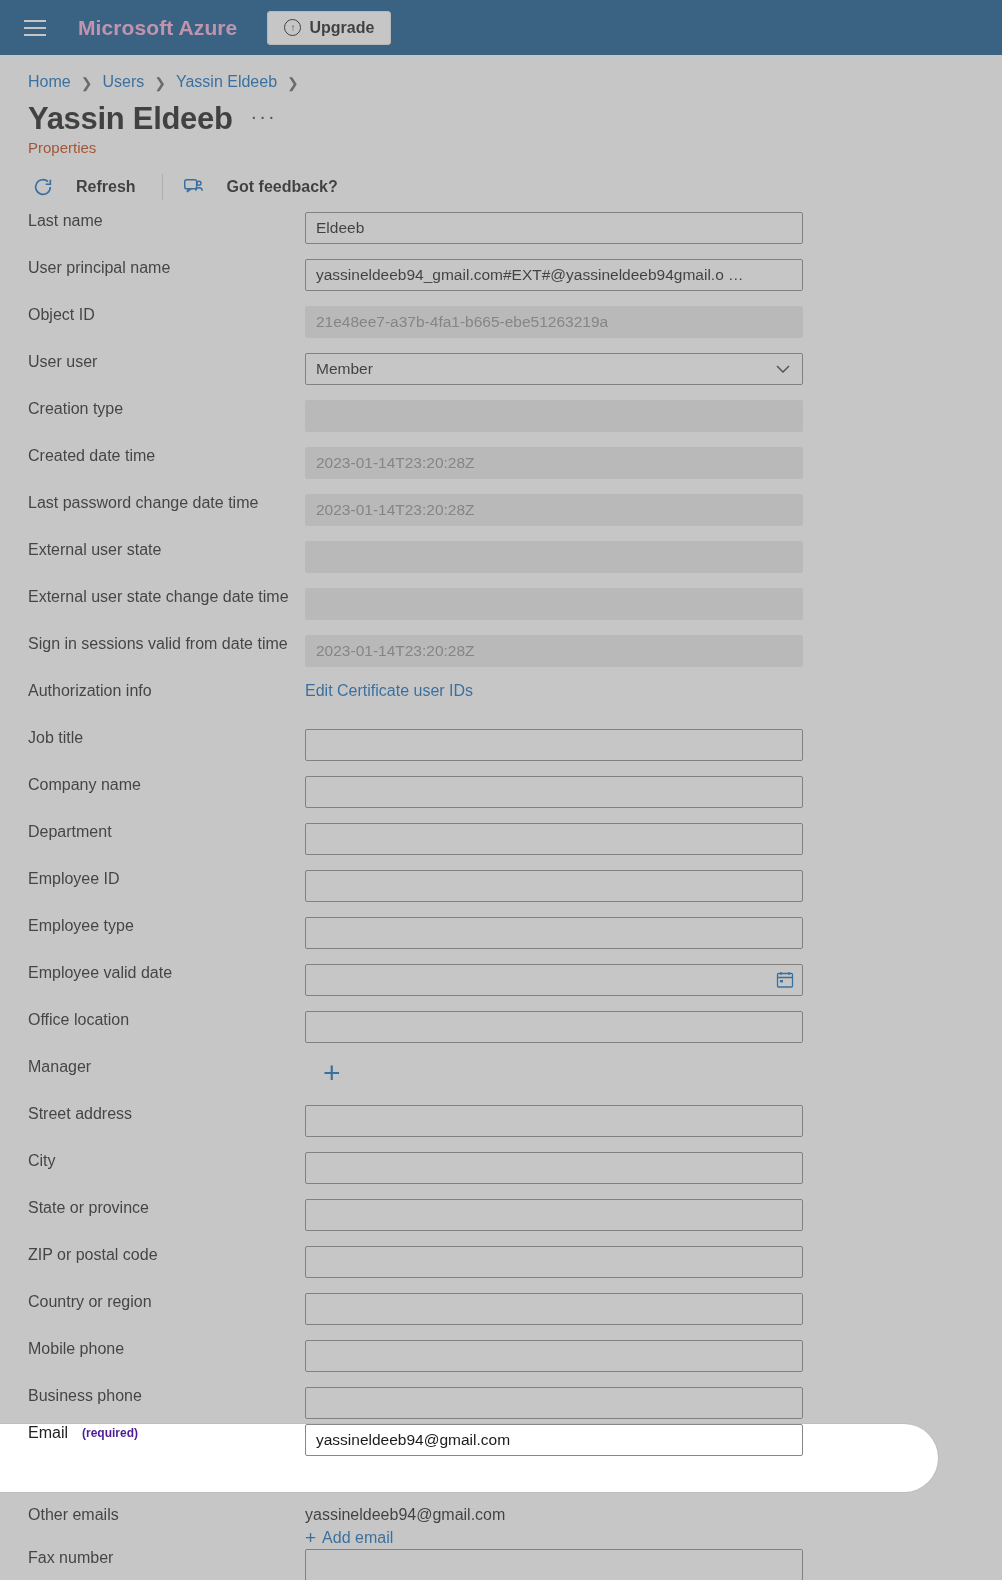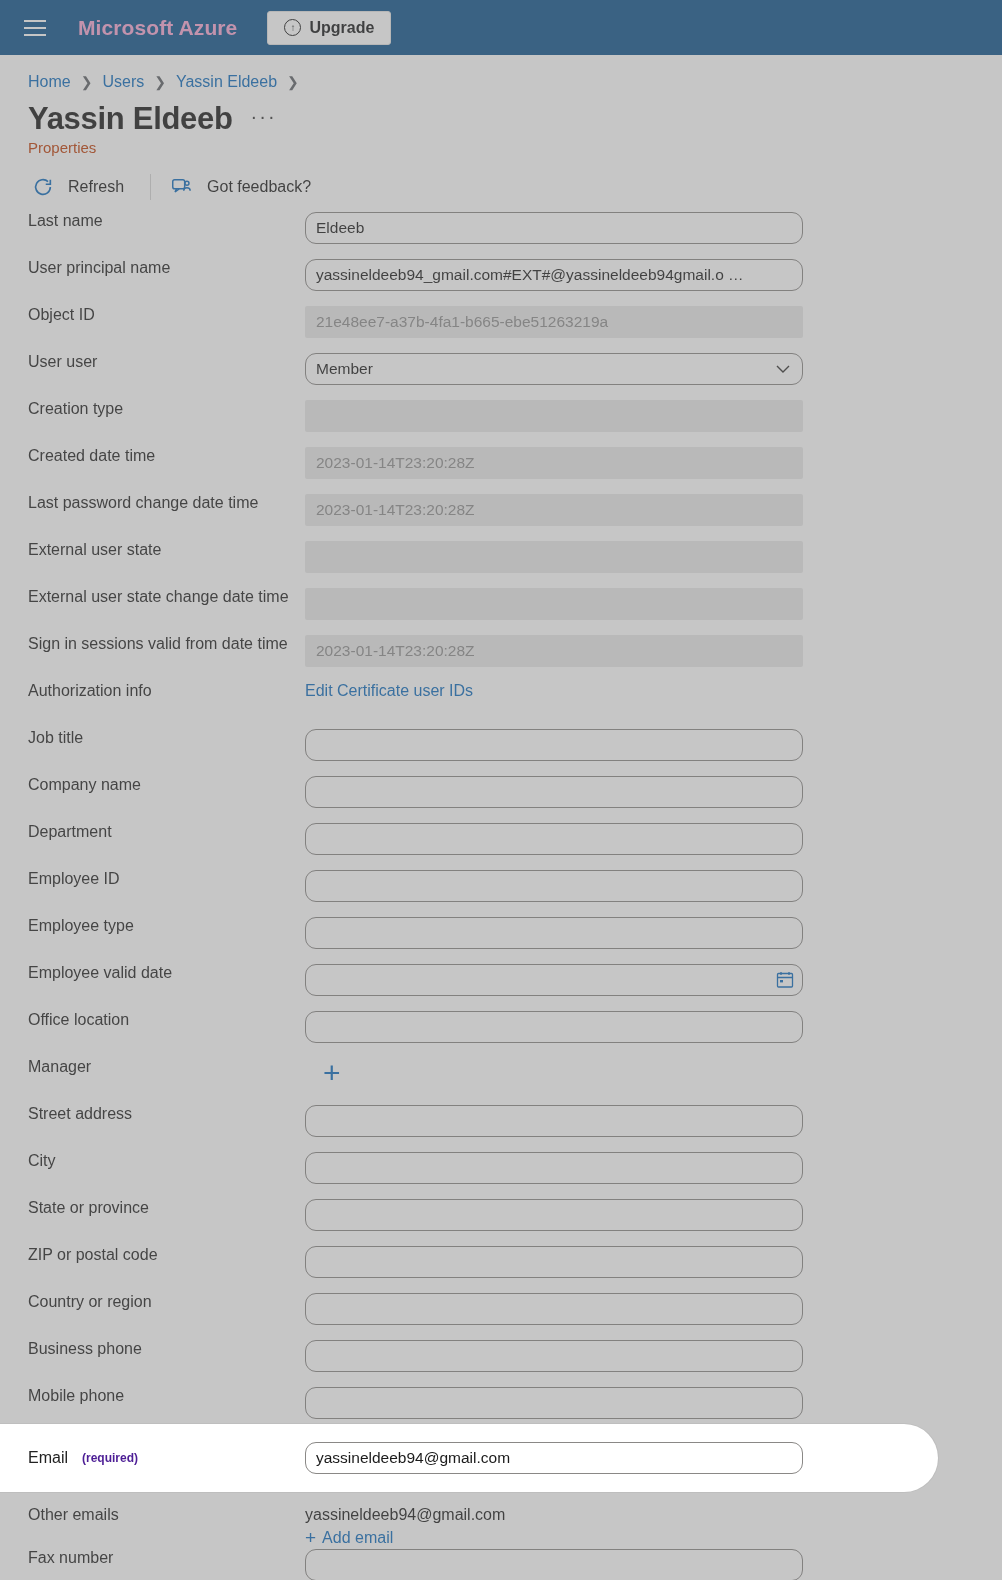--- a/index.html
+++ b/index.html
@@ -31,53 +31,53 @@
     padding: 0 16px; font-size: 16px; font-weight: 600; cursor:pointer;
     border: 1px solid #e6e6e6;
   }
   .upgrade-btn .circ {
     width:17px;height:17px;border:1.6px solid #1a1a1a;border-radius:50%;
     display:flex;align-items:center;justify-content:center;font-size:10px;line-height:1;
   }
 
   
   .breadcrumb {
-    display:flex; align-items:center; gap:10px;
+    display:flex; align-items:flex-end; gap:10px;
     padding: 18px 0 0 28px; font-size: 16px;
   }
   .breadcrumb a { color:#0f6cbd; text-decoration:none; cursor:pointer; }
   .breadcrumb .sep { color:#5f6368; font-size: 14px; }
 
   
   .title-row { display:flex; align-items:center; gap:18px; padding: 10px 0 0 28px; }
   .title { font-size: 31px; font-weight: 700; color:#1b1b1b; letter-spacing:-.3px; }
   .ellipsis { color:#3b3b3b; font-size: 20px; letter-spacing:2px; cursor:pointer; line-height:1; padding-bottom:6px;}
   .subtitle { padding: 2px 0 0 28px; font-size: 15px; color: #c2410c; }
 
   
   .cmdbar { display:flex; align-items:center; gap:0; padding: 14px 0 8px 28px; }
   .cmd {
-    display:flex; align-items:center; gap:14px; font-size:16px; color:#1b1b1b;
-    padding: 6px 12px 6px 4px; cursor:pointer;
+    display:flex; align-items:center; gap:22px; font-size:16px; color:#1b1b1b;
+    padding: 6px 12px 6px 4px; cursor:pointer;font-weight:bold;
   }
   .cmd-divider { width:1px; height:26px; background:#d6d6d6; margin: 0 14px; }
   .icon-refresh { width:22px;height:22px; color:#0f6cbd; }
   .icon-feedback { width:24px;height:22px; color:#0f6cbd; }
 
   
   .form { position:relative; padding: 0 0 0 0; }
   .row {
     display:flex; align-items:flex-start; min-height:47px;
   }
   .label {
     width: 305px; padding-left: 28px; font-size:16px; color:#222; flex: 0 0 305px;
   }
   .field { width: 498px; }
   input.txt, .fake {
-    width: 498px; height: 32px; border: 1px solid #8a8886; border-radius: 11px;
+    width: 498px; height: 32px; border: 1px solid #8a8886; border-radius: 2px;
     background:#fff; font-size:15.5px; color:#1b1b1b; padding: 0 10px;
     font-family: "Liberation Sans", sans-serif;
   }
   .disabled {
     width: 498px; height: 32px; border: 1px solid transparent; border-radius: 2px;
     background:#e9e9e9; font-size:15.5px; color:#8f8f8f; padding: 0 10px;
     display:flex; align-items:center;
   }
   .select-wrap { position:relative; width:498px; }
   .select-wrap .chev {
@@ -94,21 +94,21 @@
   .add-email .p { font-size:19px; line-height:1; }
 
   
   .dim {
     position:absolute; left:0; top:0; width:1002px; height:1580px;
     background: rgba(120,120,120,0.42); pointer-events:none; z-index: 40;
   }
   .spotlight {
     position:absolute; left:0; top:1424px; width:938px; height:68px;
     background:#fff; border-radius: 0 34px 34px 0; z-index: 50;
-    display:flex; align-items:center;
+    display:flex; align-items:flex-start;
     box-shadow: 0 0 0 1px rgba(0,0,0,0.04);
   }
   .spotlight .label { width:305px; flex:0 0 305px; padding-left:28px; font-size:16px; color:#222; display:flex; align-items:center; gap:14px;}
   .required { color:#4c1d95; font-weight:700; font-size:12px; }
   .spotlight input.txt { border:1px solid #8a8886; }
 </style>
 </head>
 <body>
 
 <div class="page">
@@ -337,28 +337,28 @@
     </div>
 
     <div class="row">
       <div class="label">Country or region</div>
       <div class="field">
         <input class="txt" value="" style="">
       </div>
     </div>
 
     <div class="row">
+      <div class="label">Mobile phone</div>
+      <div class="field">
+        <input class="txt" value="" style="">
+      </div>
+    </div>
+
+    <div class="row">
       <div class="label">Business phone</div>
-      <div class="field">
-        <input class="txt" value="" style="">
-      </div>
-    </div>
-
-    <div class="row">
-      <div class="label">Mobile phone</div>
       <div class="field">
         <input class="txt" value="" style="">
       </div>
     </div>
 
     <div class="row" style="height:68px;visibility:hidden;">
       <div class="label">Email</div>
       <div class="field">
         <input class="txt" style="">
       </div>

